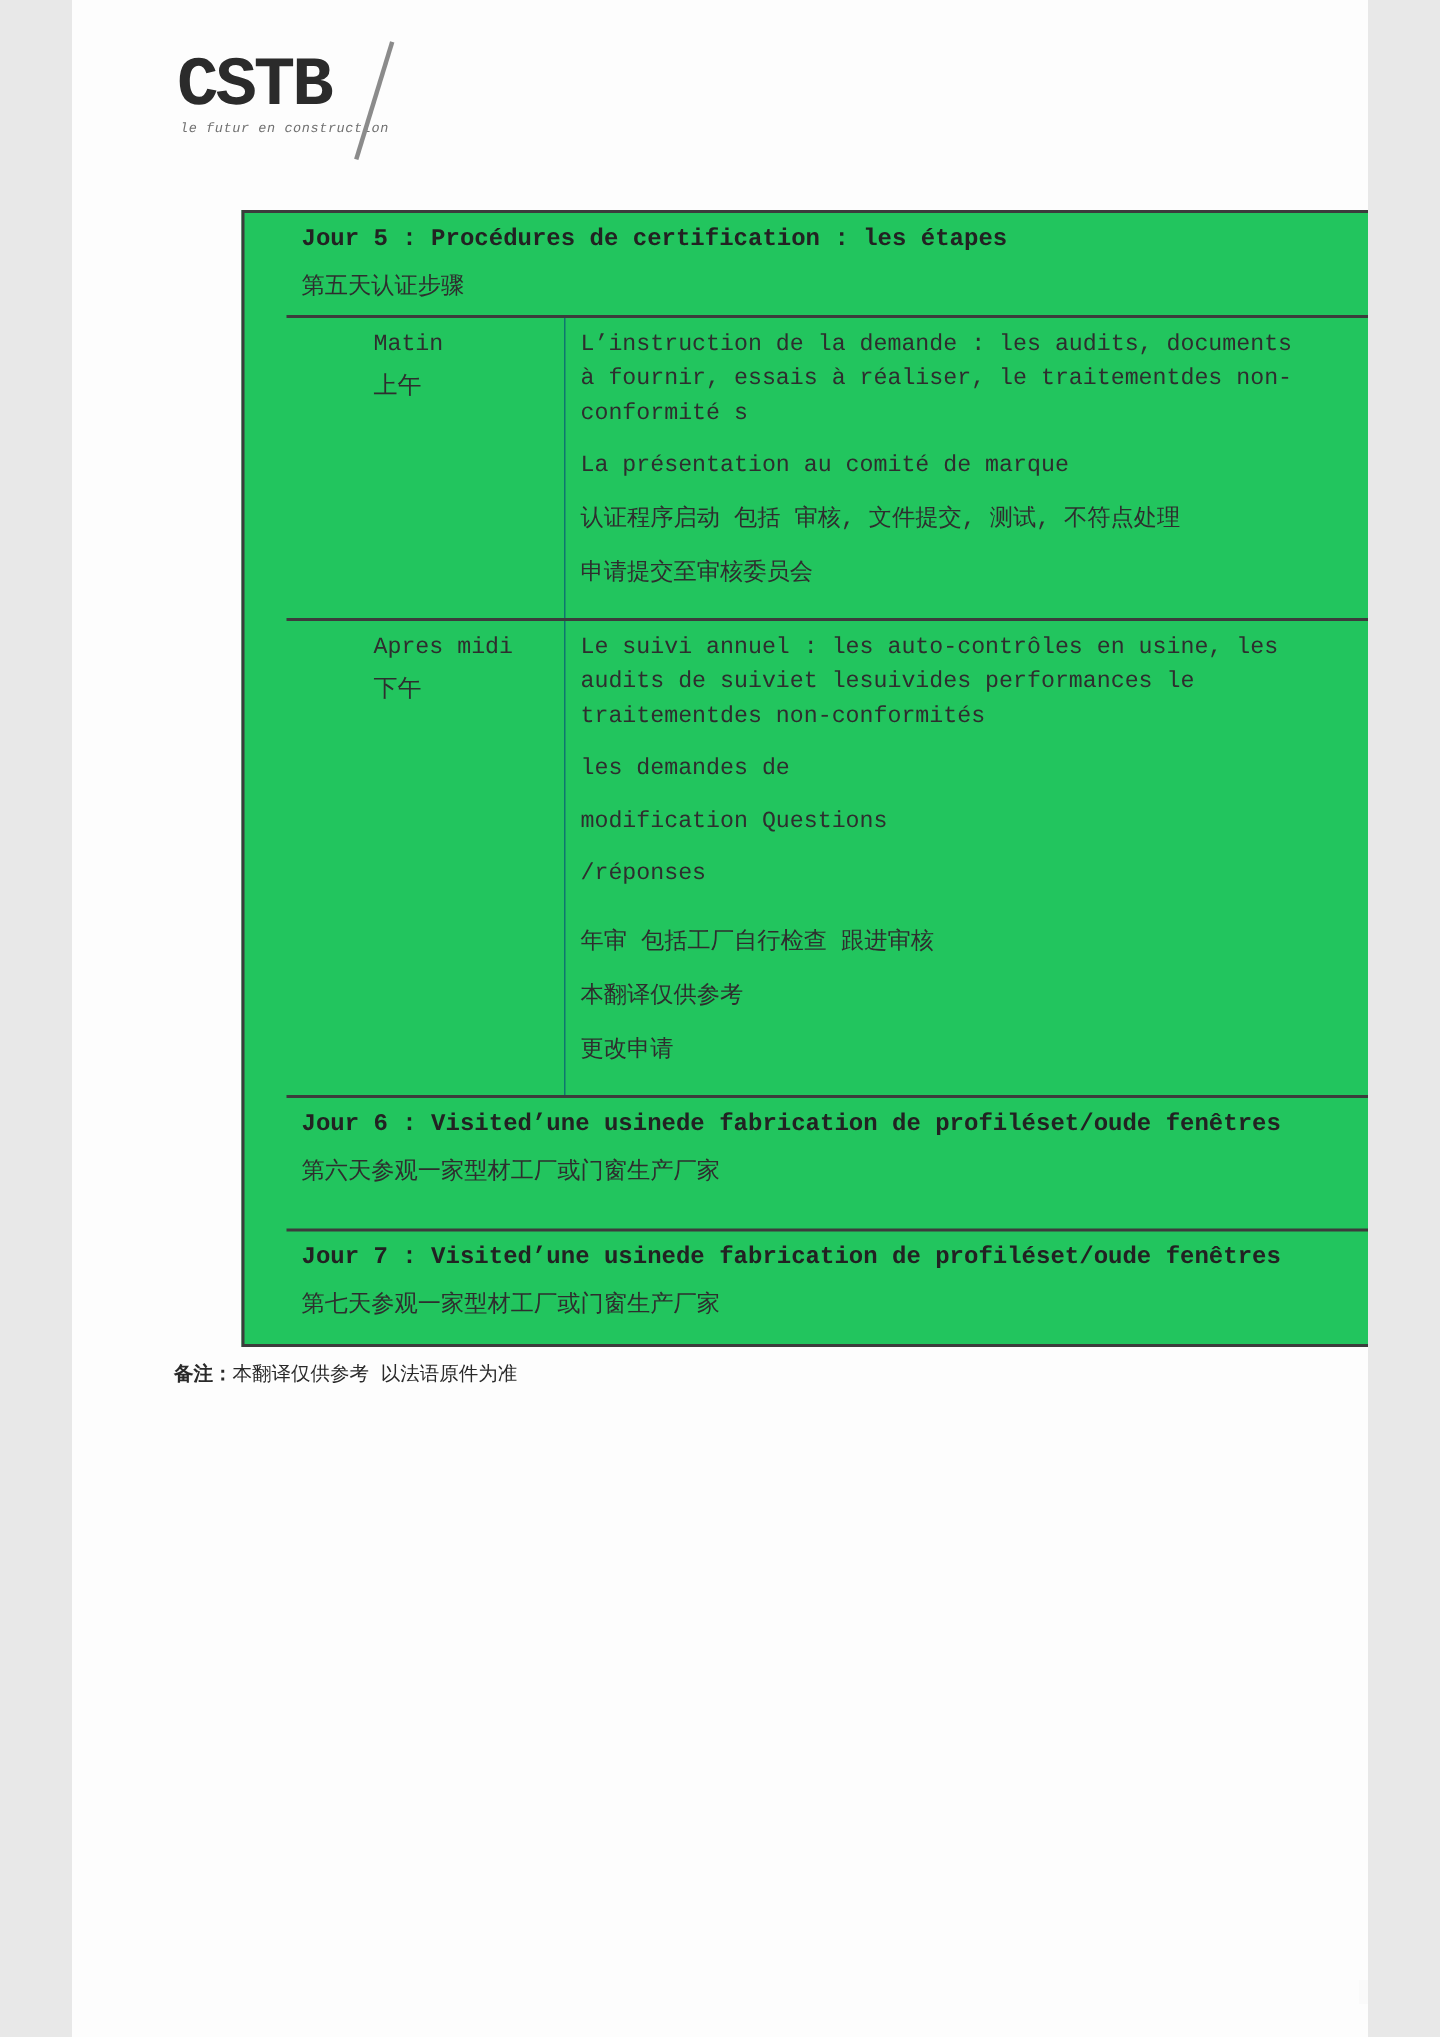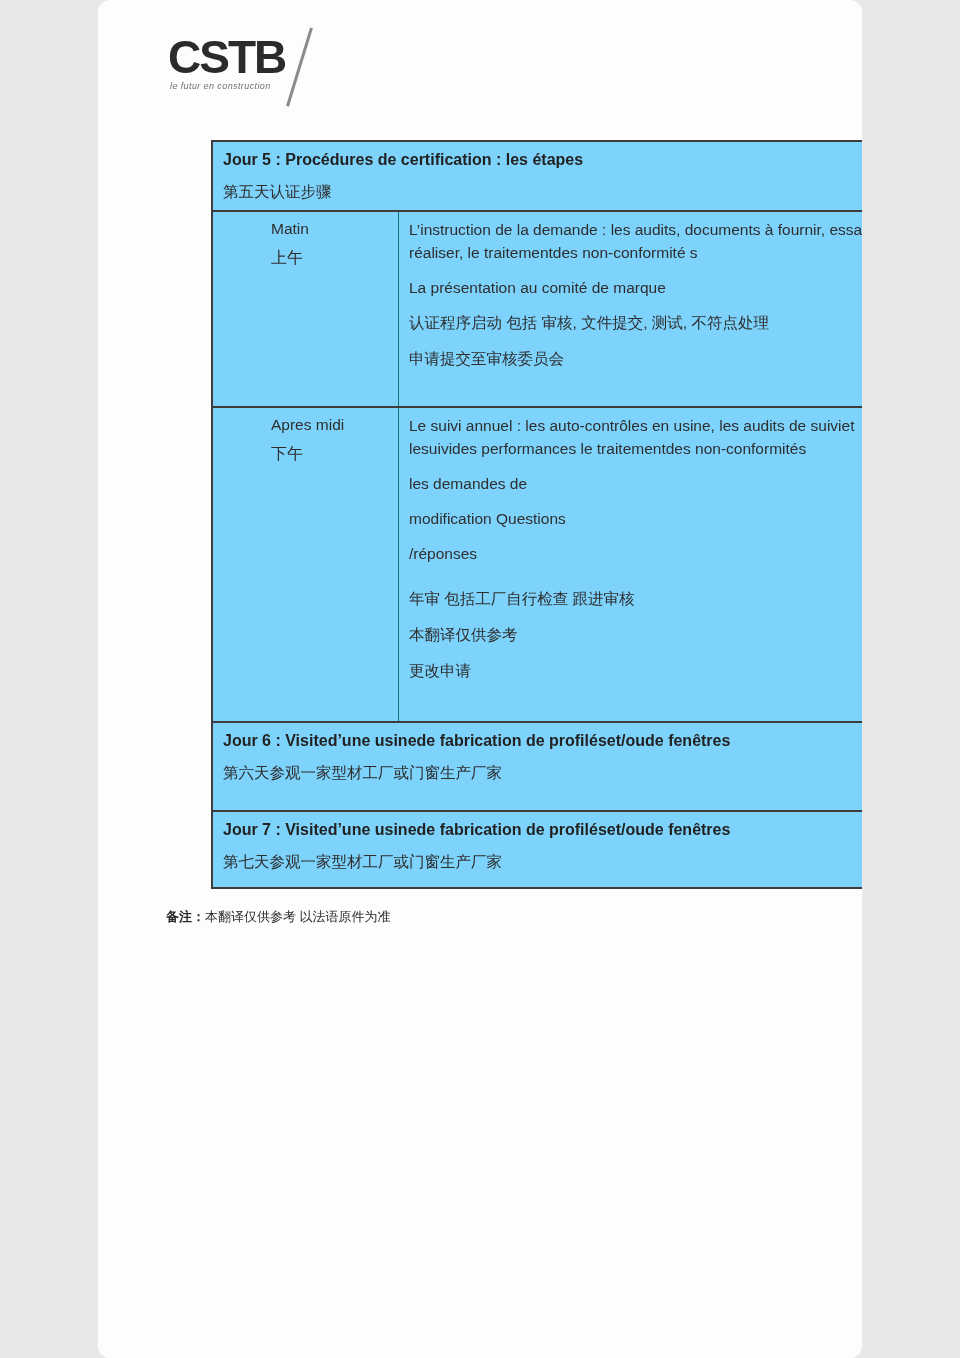--- a/index.html
+++ b/index.html
@@ -1,25 +1,24 @@
 <!DOCTYPE html>
 <html><head>
 <meta charset="utf-8">
 <style>
   * { margin:0; padding:0; box-sizing:border-box; }
   html,body { background:#e8e8e8; }
   .page {
     position:relative;
-    width:764px; height:1358px;
+    width:864px; height:1358px;
     background:#fdfdfd;
-    font-family:Liberation Sans, sans-serif;
+    font-family:Liberation Mono, monospace;
     color:#2e2e2e;
     overflow:hidden;
     margin:0 auto;
-    border-radius:12px;
   }
 
   
   .logo { position:absolute; left:70px; top:34px; width:210px; height:80px; }
   .logo-text {
     font-size:46px; font-weight:bold; letter-spacing:-2px;
     color:#2b2b2b; line-height:46px;
   }
   .logo-tagline {
     font-size:9px; font-style:italic; color:#707070;
@@ -28,21 +27,22 @@
   .logo-slash {
     position:absolute; left:130px; top:-8px;
     width:2.5px; height:82px; background:#8b8b8b;
     transform:rotate(17deg);
   }
 
   
   .doc-table {
     position:absolute; left:113px; top:140px; width:757px;
     border:2px solid #3c3c3c;
-    background:#7dd3fc;
+    background:#22c55e;
+    padding-left:28px;
   }
   .t-row { border-top:2px solid #3c3c3c; }
   .t-row:first-child { border-top:none; }
 
   .header-row { min-height:68px; padding:7px 10px 8px 10px; }
   .title-fr { font-size:16px; font-weight:bold; color:#222; line-height:21px; }
   .title-zh { font-size:15.5px; margin-top:11px; line-height:21px; }
 
   .split-row { display:flex; align-items:stretch; }
   .cell-left {

